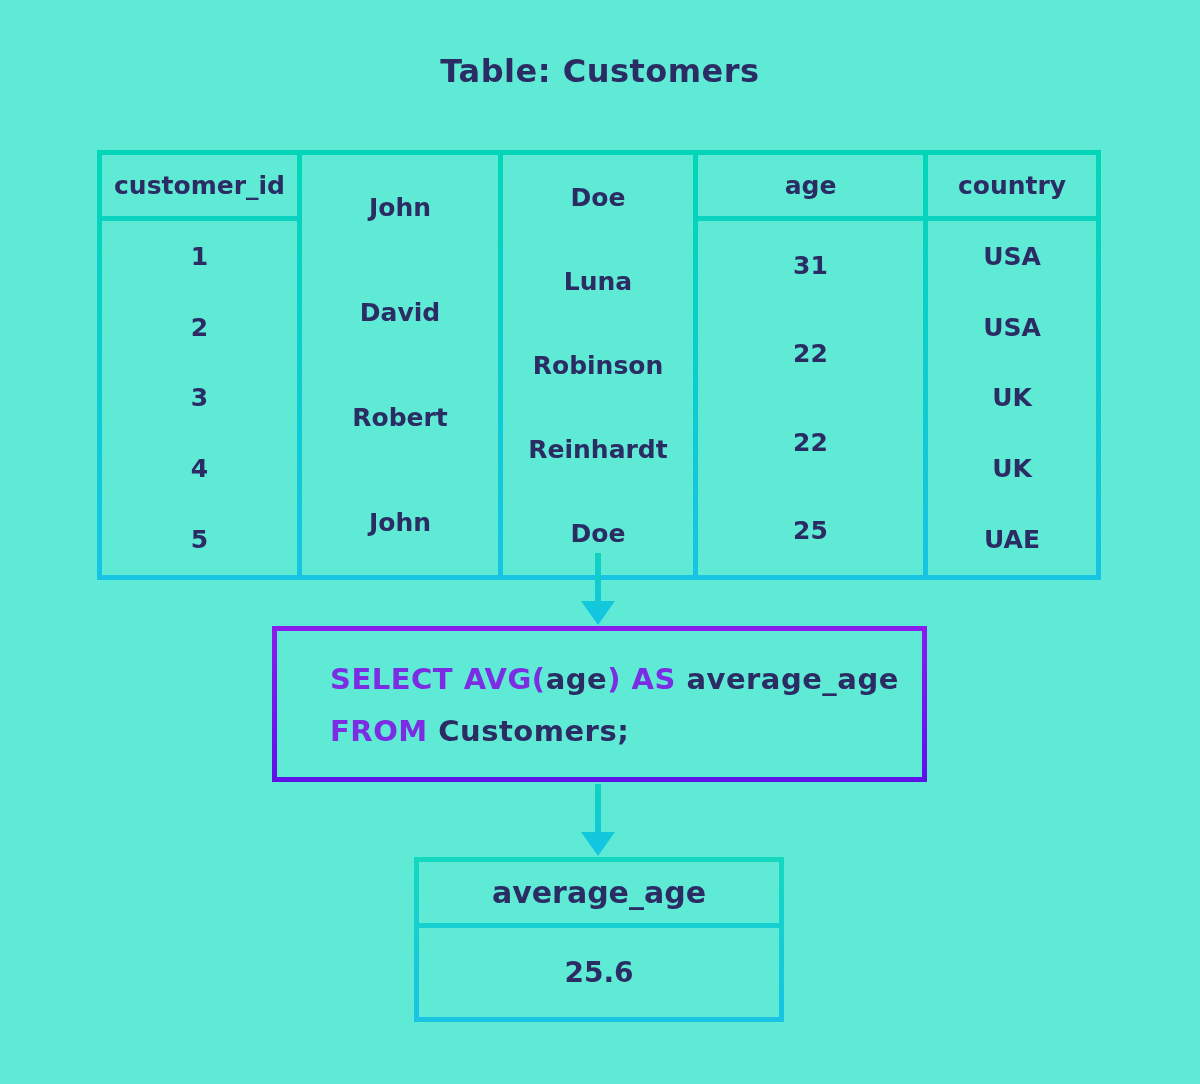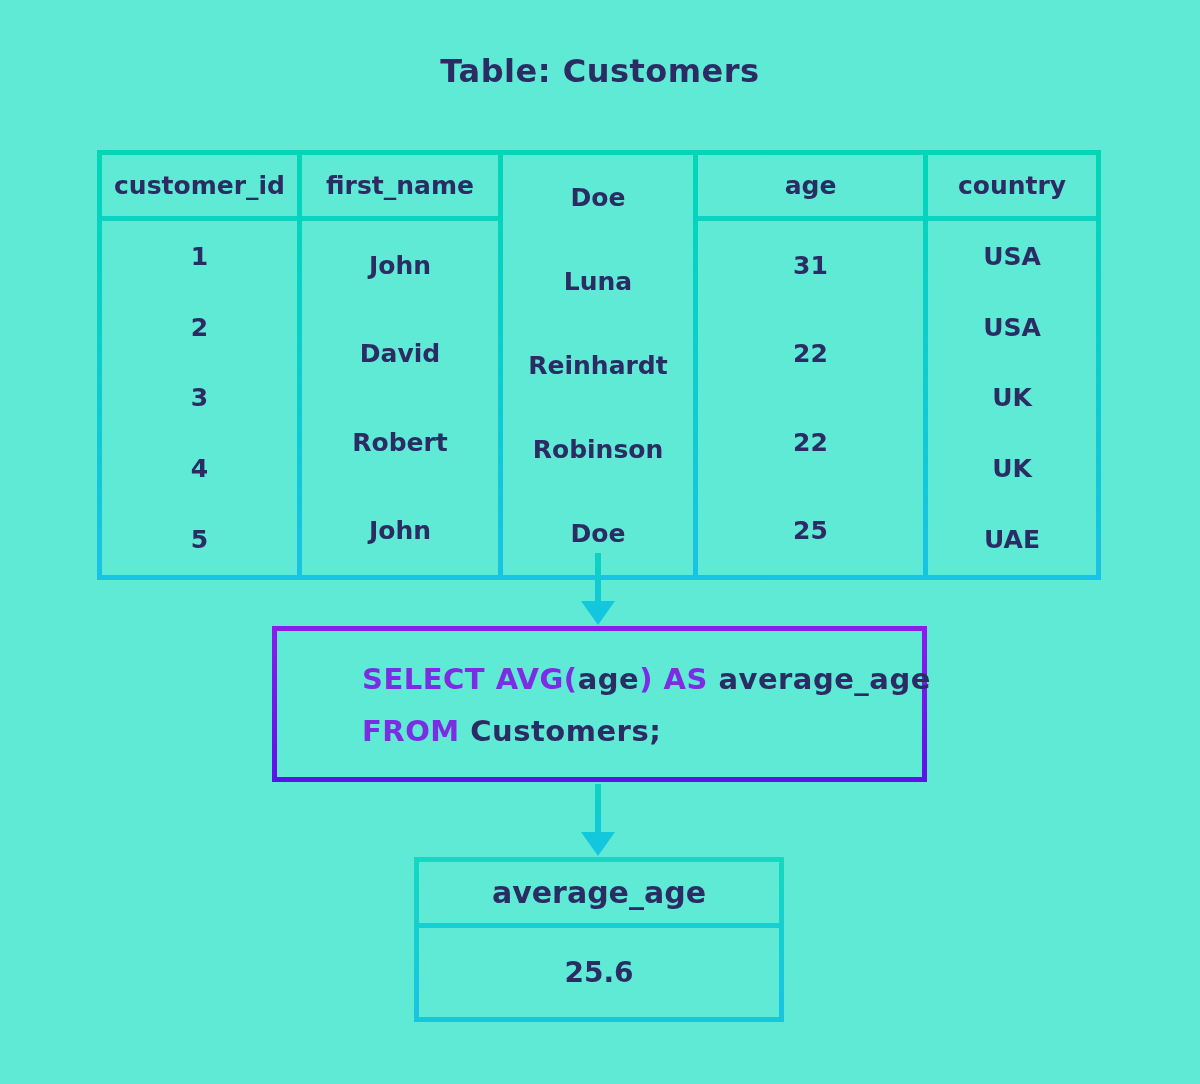--- a/index.html
+++ b/index.html
@@ -61,21 +61,21 @@
   }
   #arrow1{left:580px;top:553px;}
   #arrow2{left:580px;top:784px;}
   
   .sqlbox{
     position:absolute;left:272px;top:626px;
     width:655px;height:156px;
     box-sizing:border-box;
     border:5px solid;
     border-image:linear-gradient(180deg,var(--purple-b1),var(--purple-b2)) 1;
-    padding:22px 10px 0 85px;
+    padding:22px 10px 0 53px;
     font-size:29px;line-height:52px;
     letter-spacing:.5px;
     white-space:nowrap;
   }
   .kw{color:var(--purple-kw);}
   .ident{color:var(--navy);}
   
   .result{
     position:absolute;left:414px;top:857px;
     width:370px;height:165px;
@@ -106,31 +106,30 @@
   <div class="tbl">
     <div class="col divider">
       <div class="th">customer_id</div>
       <div class="td">1</div>
       <div class="td">2</div>
       <div class="td">3</div>
       <div class="td">4</div>
       <div class="td">5</div>
     </div>
     <div class="col divider">
-      <div class="th">first_name</div>
       <div class="td">John</div>
       <div class="td">David</div>
       <div class="td">Robert</div>
       <div class="td">John</div>
     </div>
     <div class="col divider">
       <div class="td">Doe</div>
       <div class="td">Luna</div>
+      <div class="td">Robinson</div>
       <div class="td">Reinhardt</div>
-      <div class="td">Robinson</div>
       <div class="td">Doe</div>
     </div>
     <div class="col divider">
       <div class="th">age</div>
       <div class="td">31</div>
       <div class="td">22</div>
       <div class="td">22</div>
       <div class="td">25</div>
     </div>
     <div class="col">

